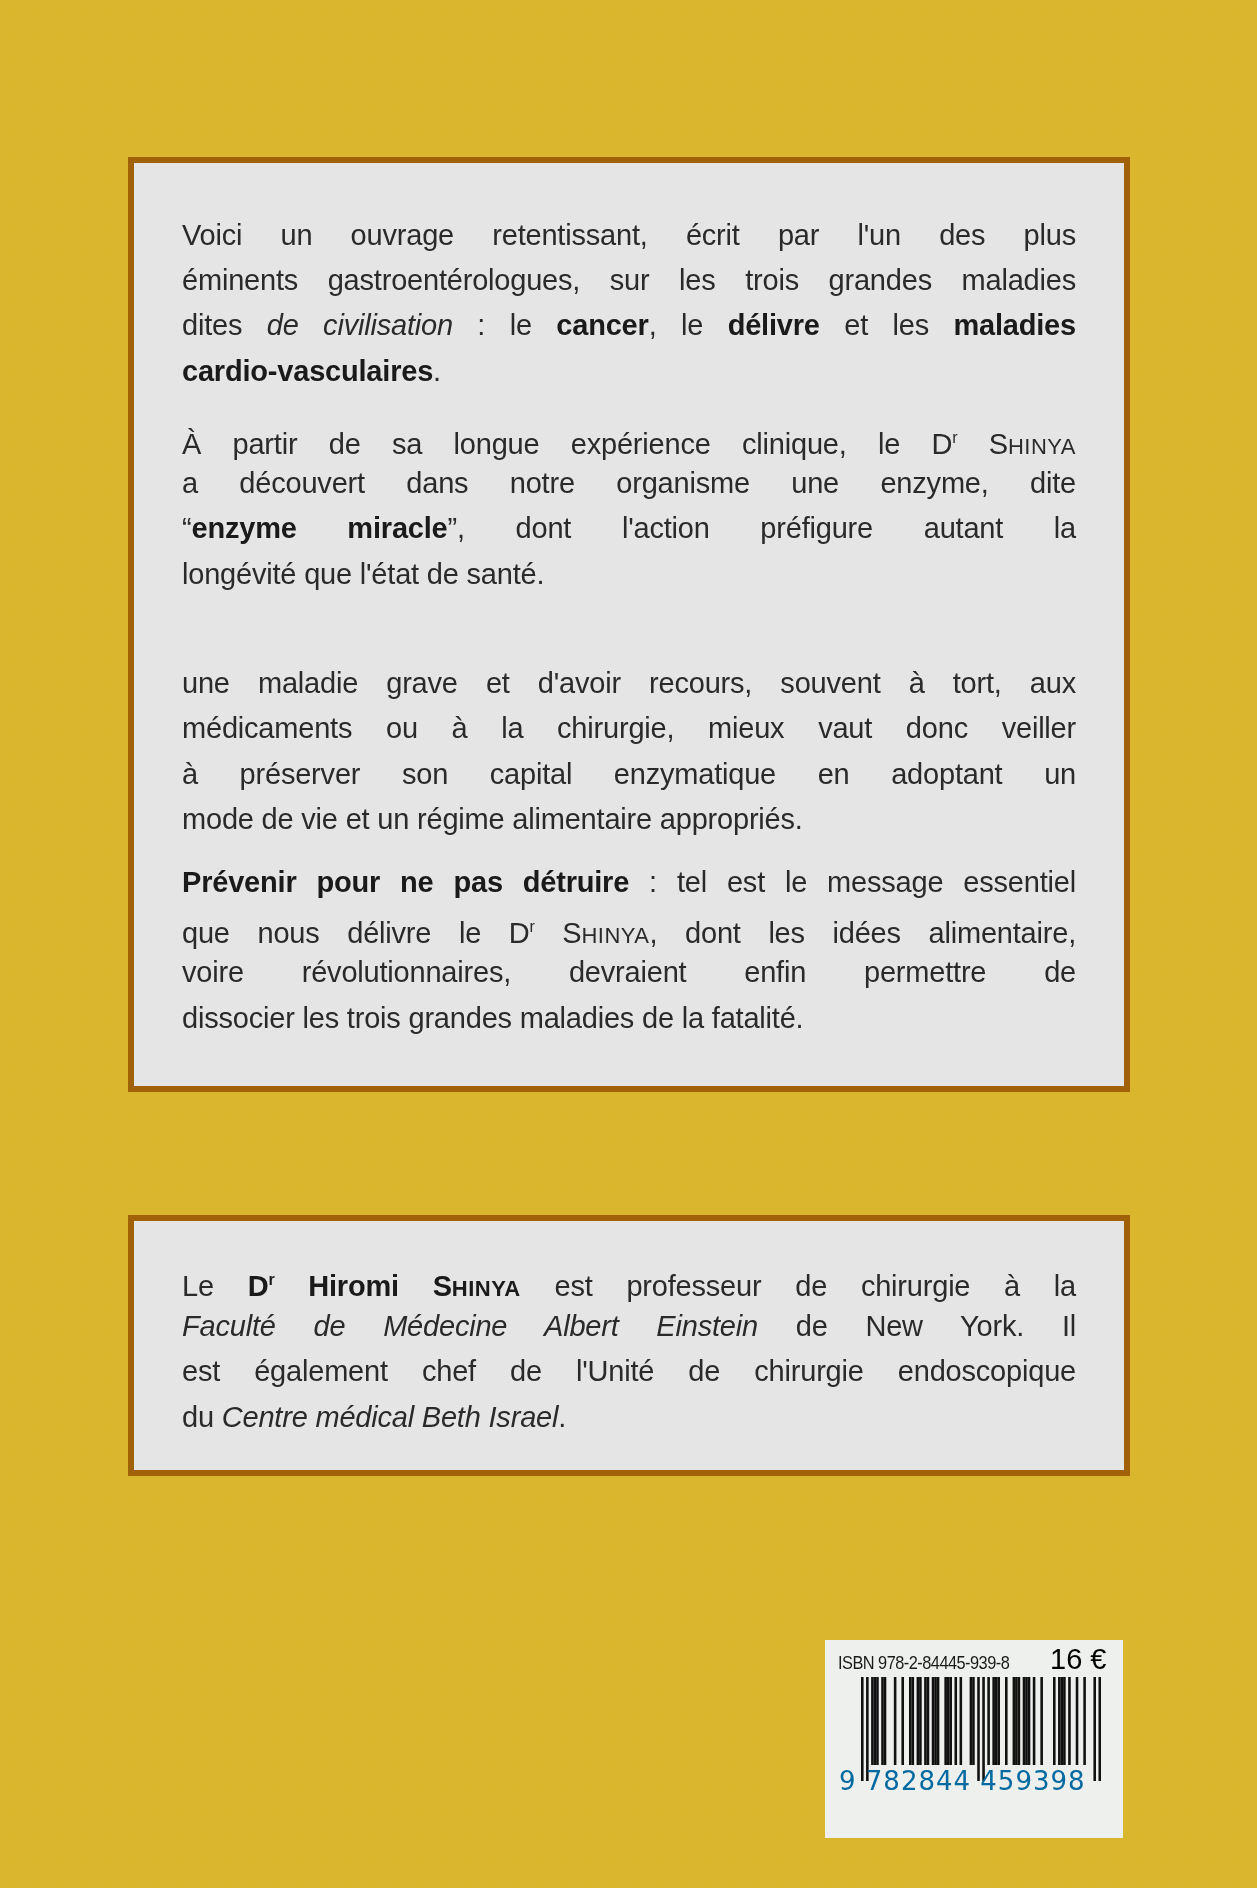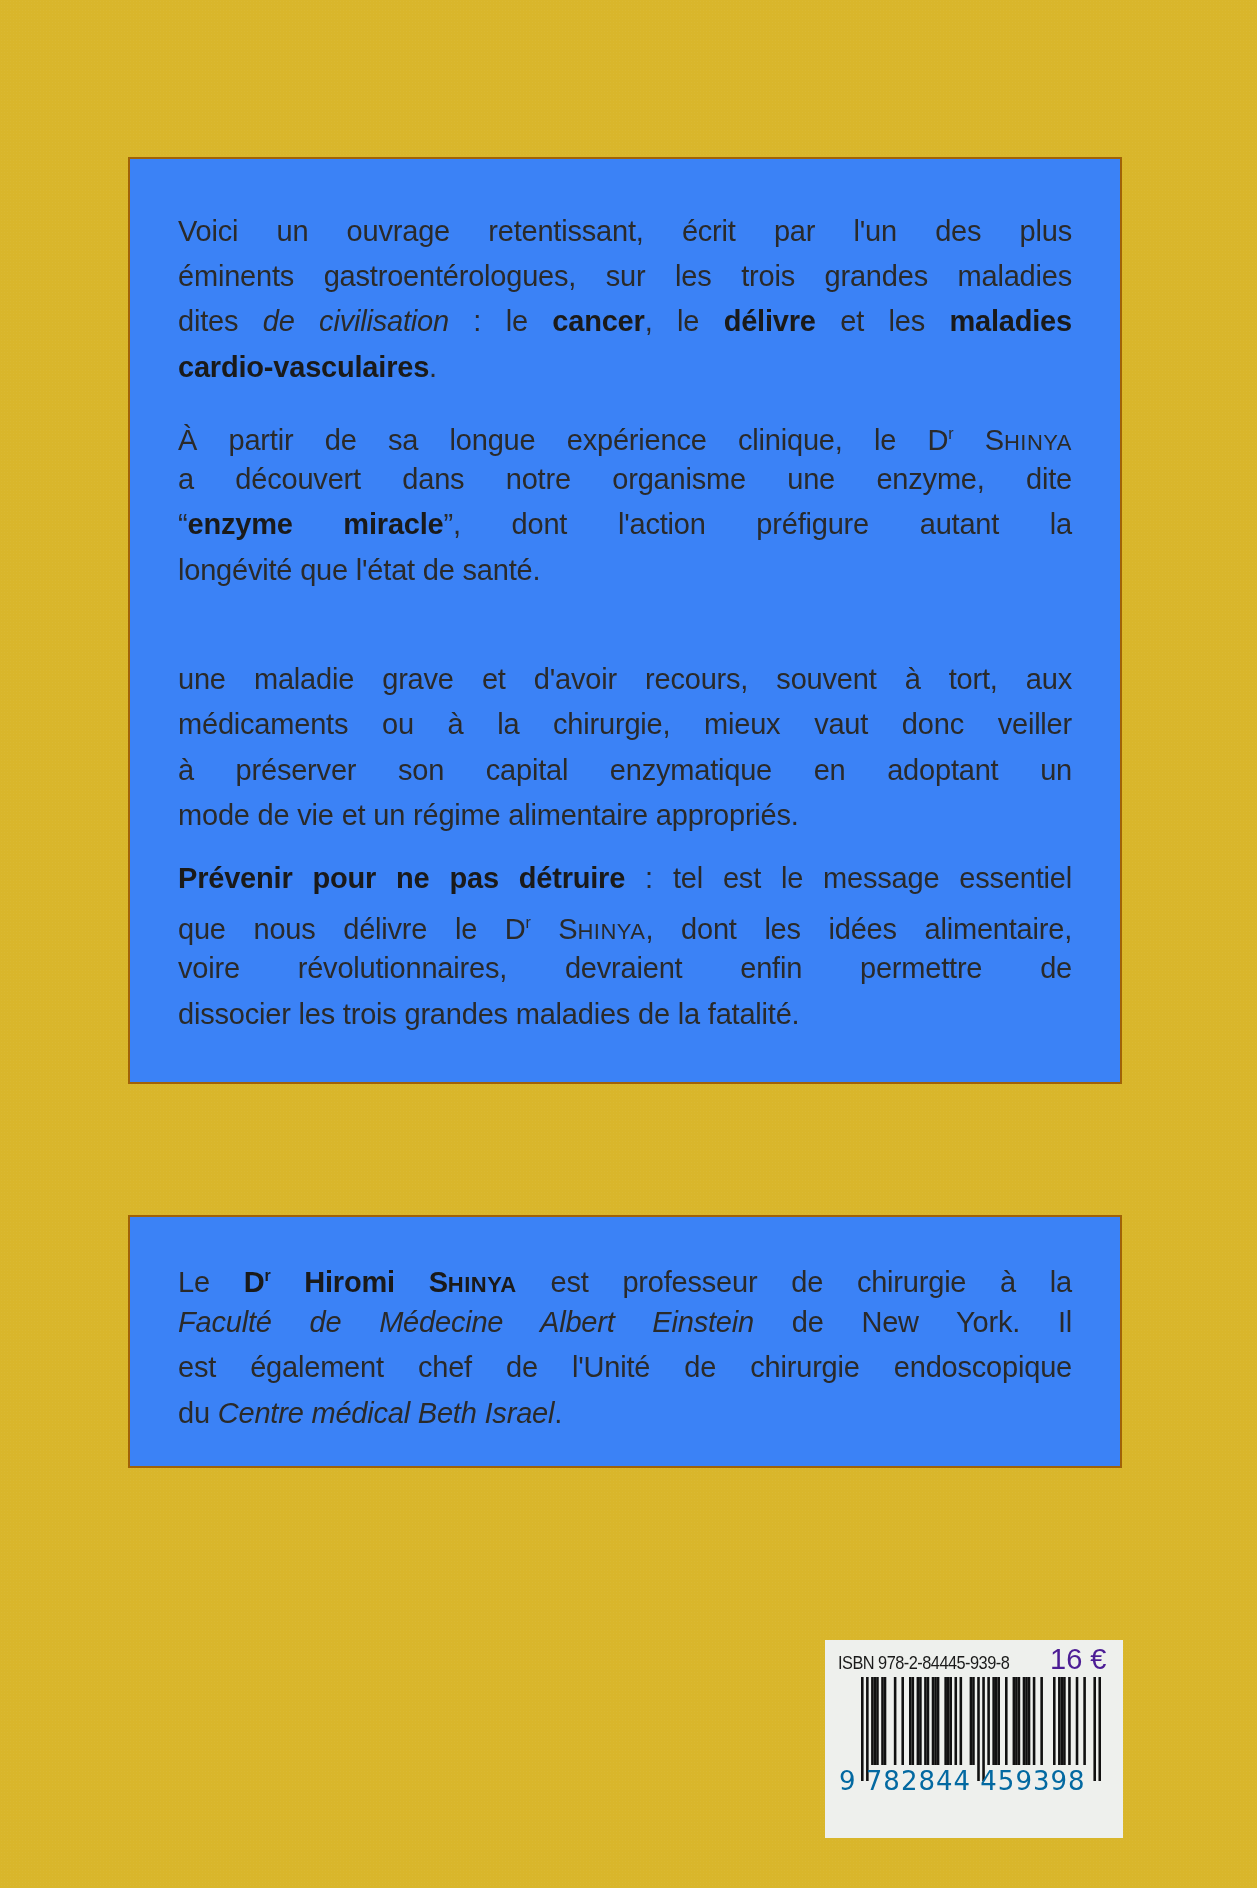--- a/index.html
+++ b/index.html
@@ -6,22 +6,22 @@
   body {
     width: 1257px; height: 1888px; position: relative; overflow: hidden;
     background: #d9b62b;
     background-image: radial-gradient(rgba(255,255,255,0.04) 1px, transparent 1px);
     background-size: 3px 3px;
     font-family: "Liberation Sans", "DejaVu Sans", sans-serif;
     color: #2a2a2a;
   }
   .panel {
     position: absolute; left: 128px; width: 990px;
-    background: #3b82f6;
-    border: 2px solid #a16207;
+    background: #e5e5e5;
+    border: 6px solid #a16207;
   }
   #panel-summary { top: 157px; height: 923px; }
   #panel-author { top: 1215px; height: 249px; }
 
   .line {
     position: absolute; left: 48px; width: 894px;
     font-size: 29px; line-height: 34px; height: 34px;
     text-align: justify; text-align-last: justify;
     white-space: nowrap;
     letter-spacing: -0.2px;
@@ -35,21 +35,21 @@
   #barcode-label {
     position: absolute; left: 825px; top: 1640px; width: 298px; height: 198px;
     background: #eef0ed;
   }
   #isbn-text {
     position: absolute; left: 13px; top: 12px; font-size: 19px; letter-spacing: -0.6px;
     font-family: "Liberation Sans Narrow", "Liberation Sans", sans-serif; color: #1a1a1a;
     transform: scaleX(0.86); transform-origin: left top;
   }
   #price-text {
-    position: absolute; left: 225px; top: 3px; font-size: 29px; color: #4c1d95;
+    position: absolute; left: 225px; top: 3px; font-size: 29px; color: #000000;
   }
   #bars { position: absolute; left: 36px; top: 37px; width: 240px; height: 104px; }
   #barcode-digits {
     position: absolute; left: 14px; top: 126px; width: 270px; font-size: 26px;
     color: #0369a1; letter-spacing: 1px; white-space: pre;
     font-family: "DejaVu Sans", sans-serif;
   }
 </style>
 </head>
 <body>

